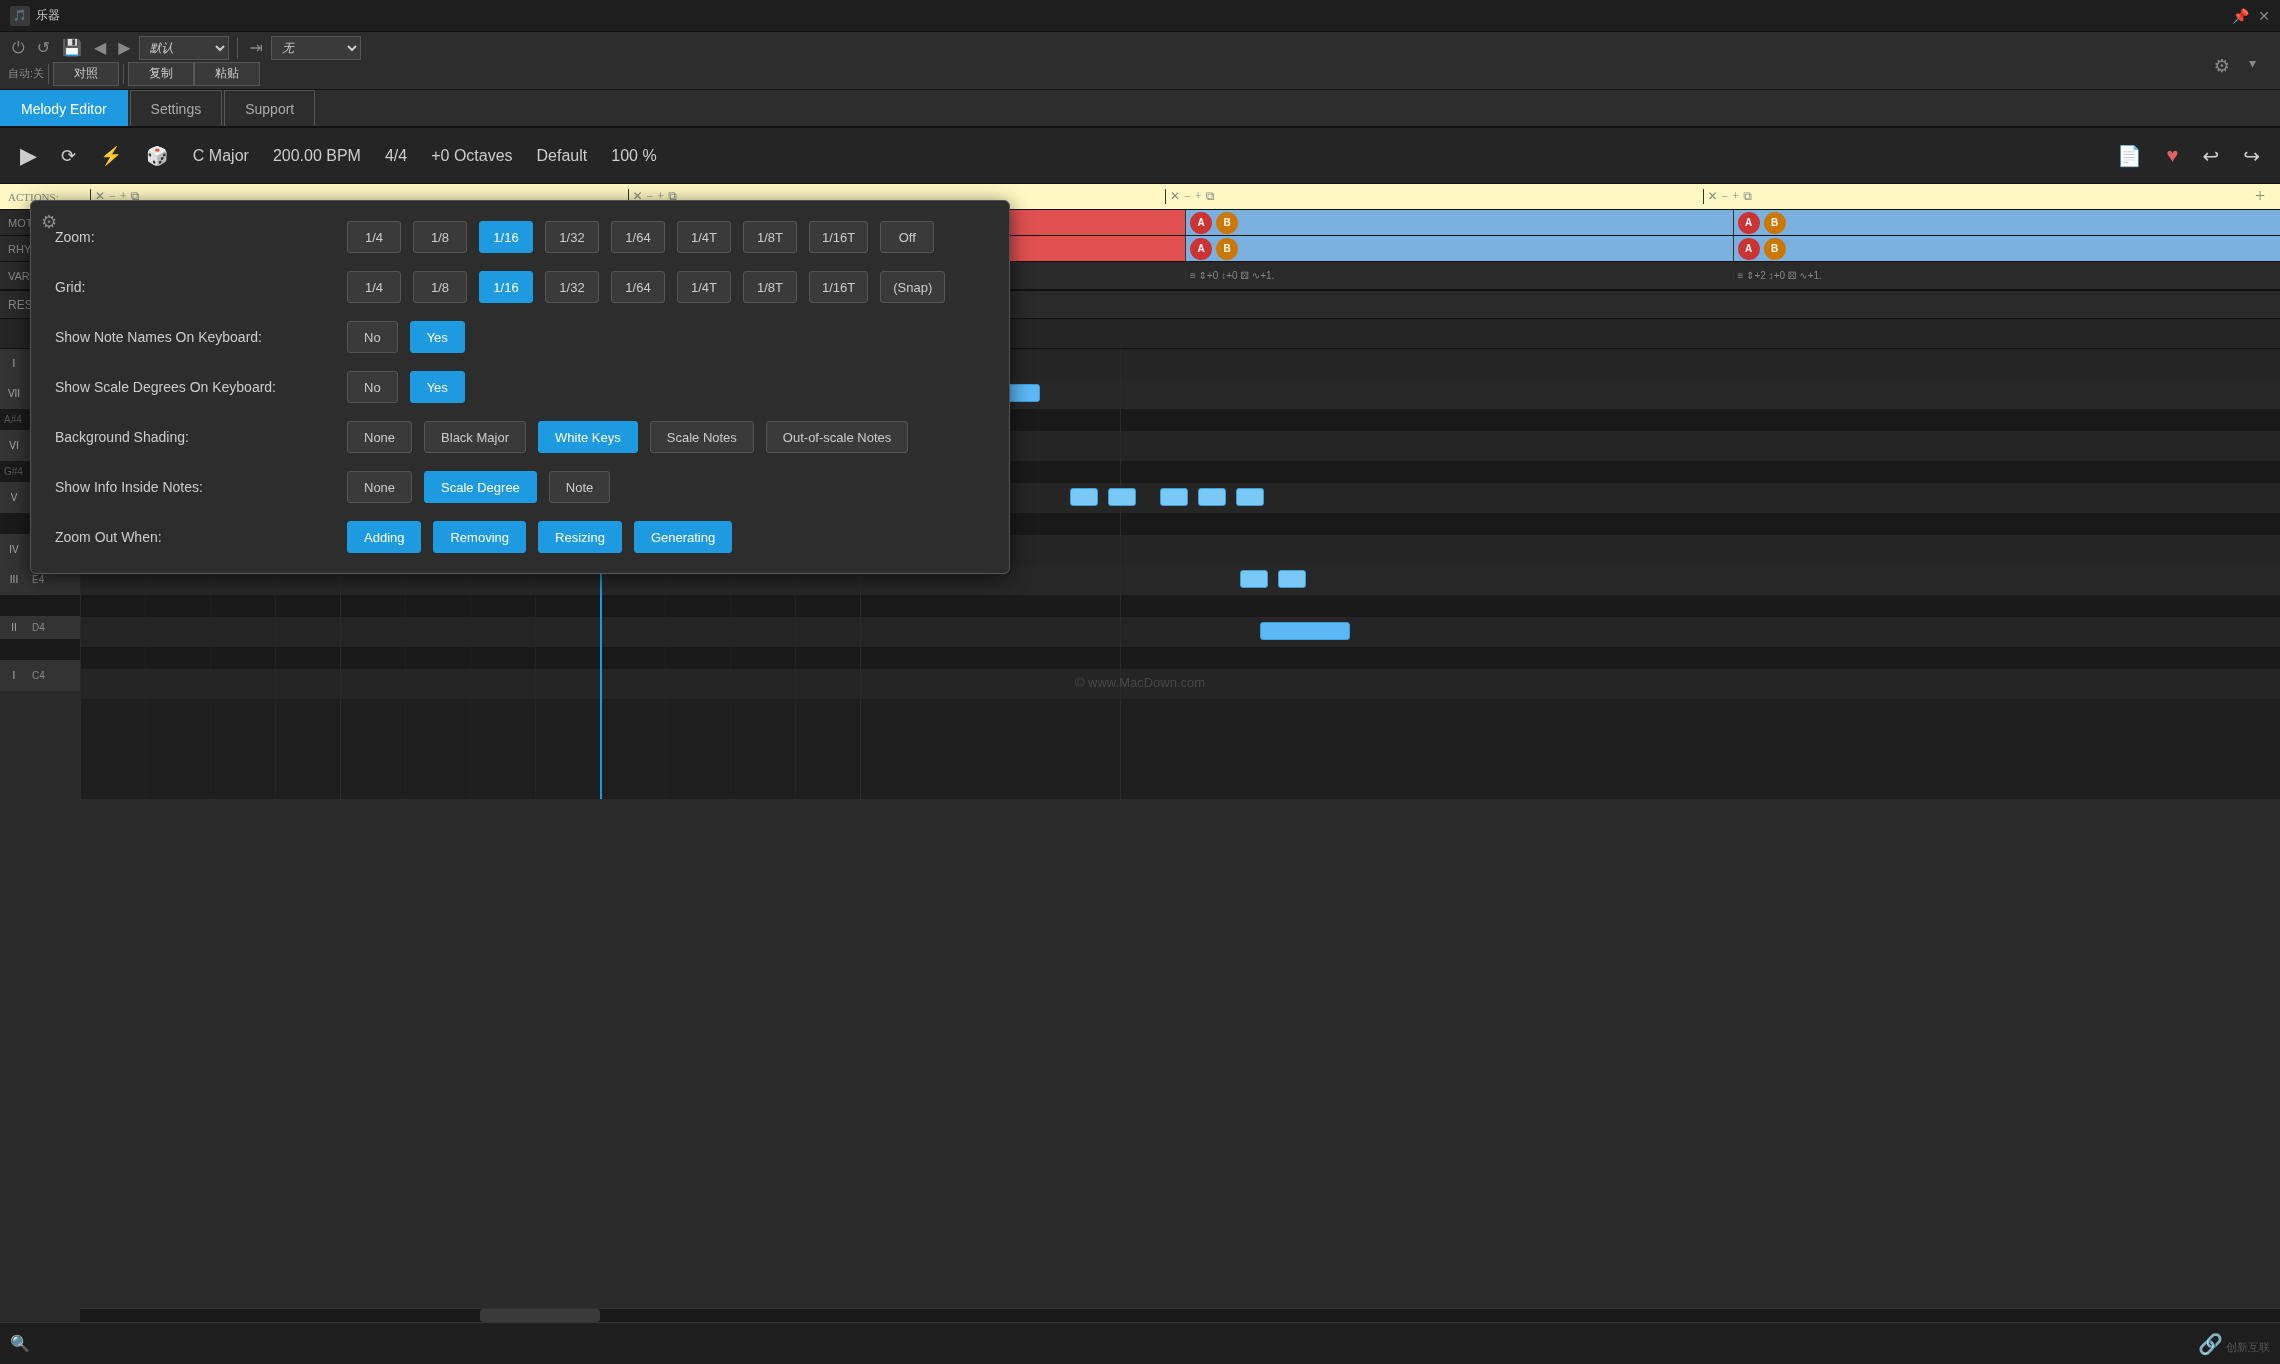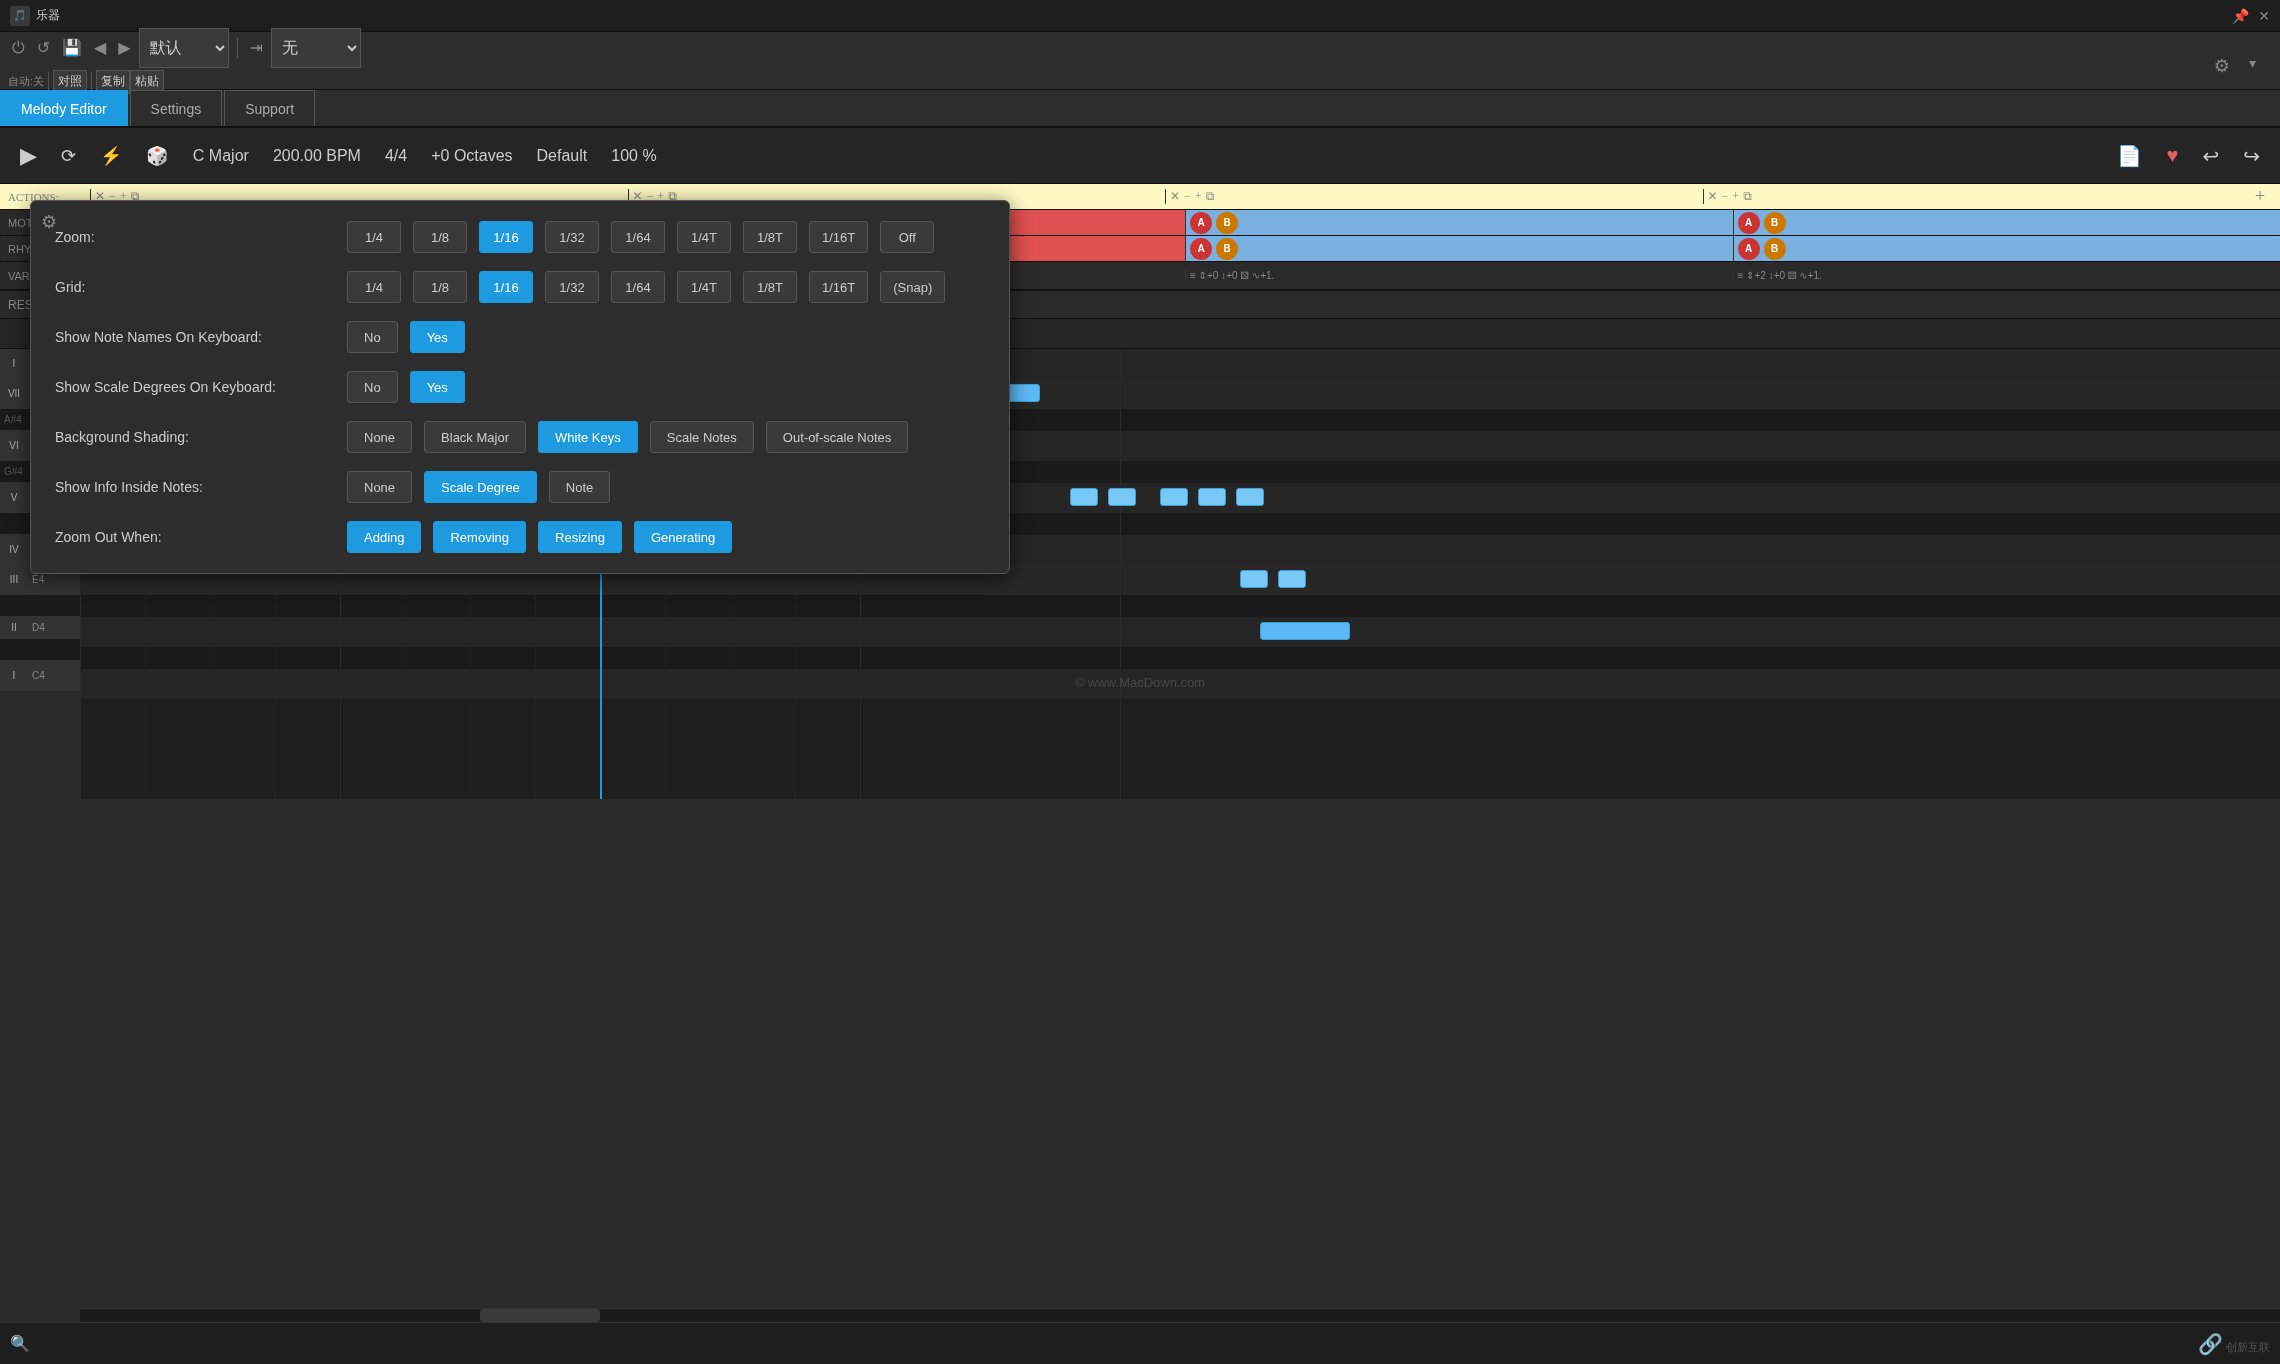--- a/index.html
+++ b/index.html
@@ -56,21 +56,21 @@
       display: flex;
       align-items: center;
       padding: 0 8px;
       border-bottom: 1px solid #111;
       gap: 6px;
     }
     .toolbar-btn {
       background: #3a3a3a;
       border: 1px solid #555;
       color: #ccc;
-      padding: 2px 4px;
+      padding: 2px 20px;
       font-size: 12px;
       height: 24px;
       cursor: pointer;
     }
     .toolbar-icon-btn {
       background: none;
       border: none;
       color: #888;
       font-size: 16px;
       cursor: pointer;
@@ -100,24 +100,25 @@
     .sep {
       width: 1px;
       height: 20px;
       background: #555;
       margin: 0 4px;
     }
     .preset-dropdown {
       background: #3a3a3a;
       border: 1px solid #555;
       color: #ccc;
-      font-size: 16px;
-      height: 40px;
+      font-size: 12px;
+      height: 24px;
       padding: 0 6px;
       min-width: 90px;
+      font-style: italic;
     }
 
     
     #tab-bar {
       height: 38px;
       background: #2d2d2d;
       display: flex;
       align-items: flex-end;
       padding: 0 0;
       border-bottom: 2px solid #111;

